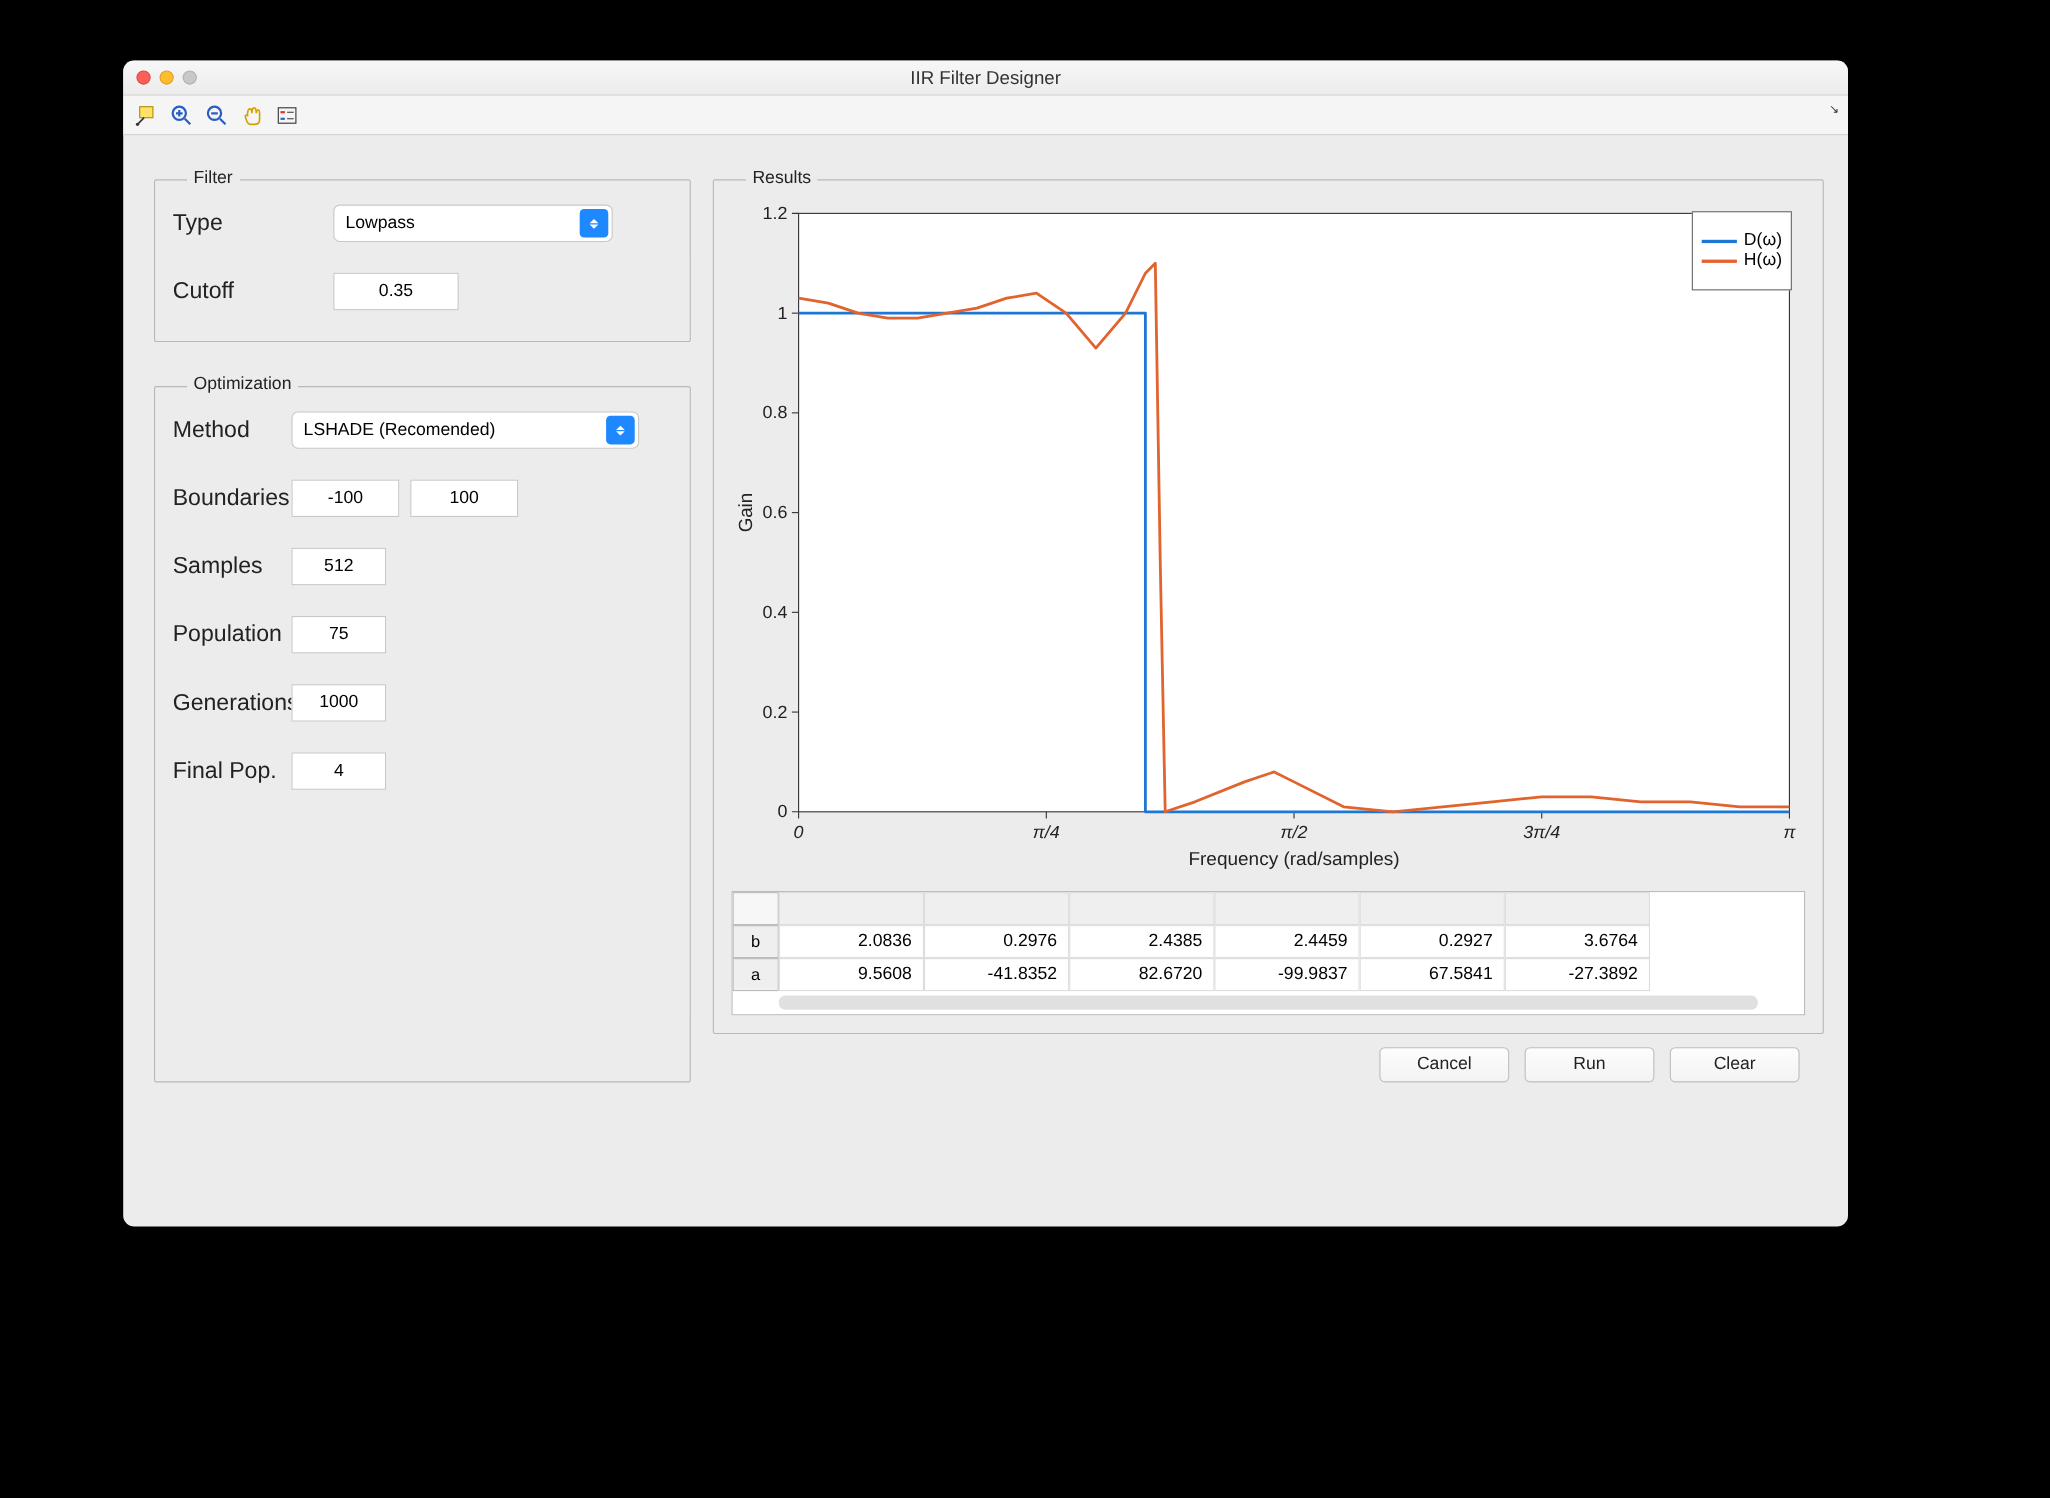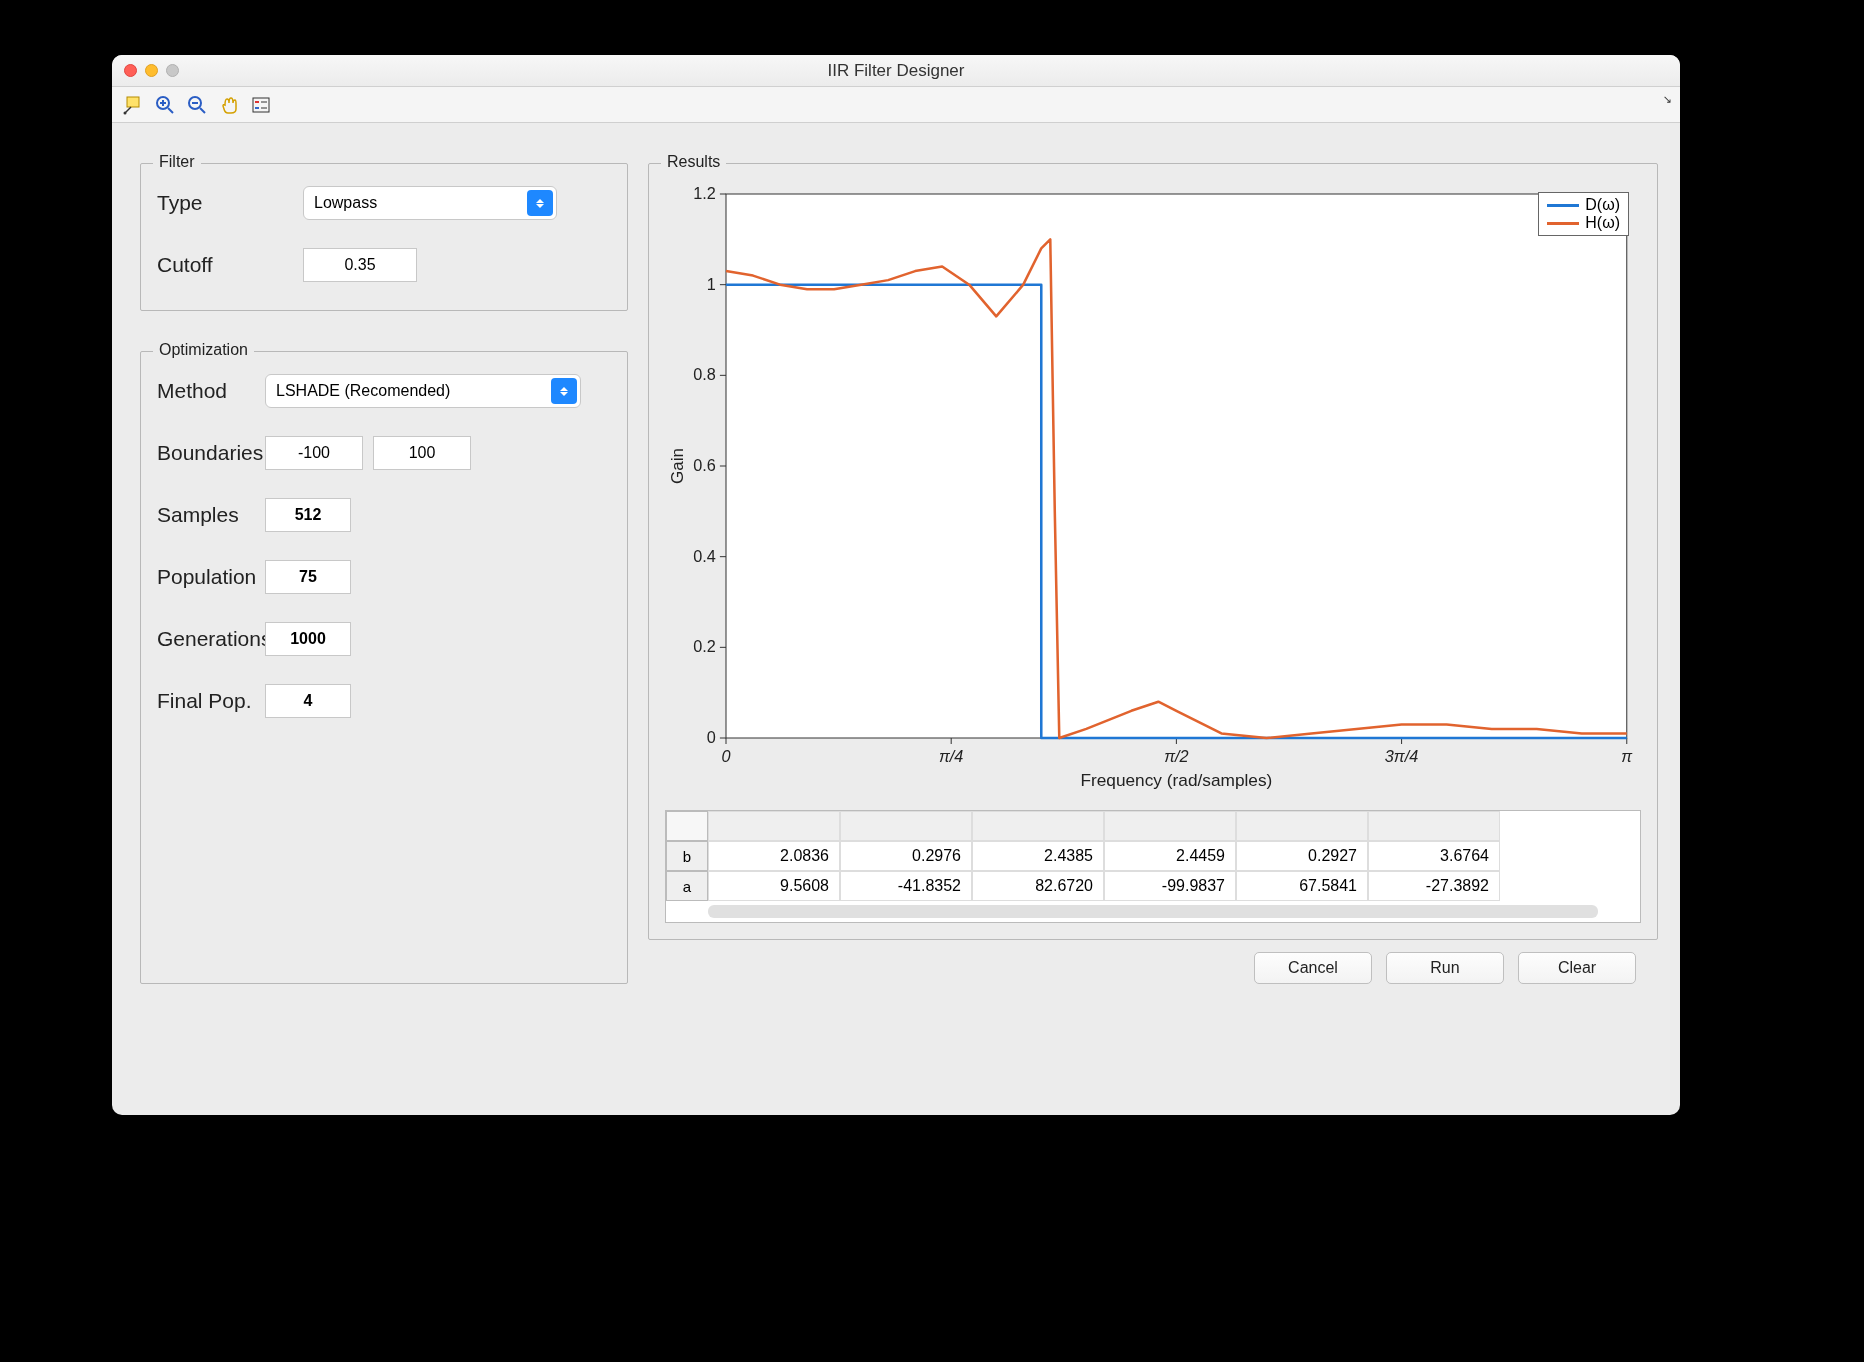--- a/index.html
+++ b/index.html
@@ -30,52 +30,52 @@
     .toolbar-arrow { position:absolute; right:8px; top:6px; font-size:11px; color:#333; }
     
     .main { padding:40px 22px 22px 28px; display:flex; gap:20px; }
     .leftcol { width:488px; display:flex; flex-direction:column; gap:40px;}
     .rightcol { flex:1; display:flex; flex-direction:column;}
     
     .group {
       border:1px solid #b8b8b8; border-radius:2px; padding:22px 16px 22px 16px; position:relative;
       background:#ececec;
     }
-    .group-title { position:absolute; top:-11px; left:12px; background:#ececec; padding:0 6px; font-size:16px; color:#222;}
+    .group-title { position:absolute; top:-11px; left:29px; background:#ececec; padding:0 6px; font-size:16px; color:#222;}
     .form-row { display:flex; align-items:center; margin-bottom:28px; }
     .form-row:last-child { margin-bottom:6px; }
     .form-label { width:140px; font-size:21px; color:#222; }
     
     .textfield {
       height:34px; border:1px solid #c8c8c8; background:#fff; font-size:16px;
       text-align:center; outline:none;
     }
     .tf-w110 { width:114px; margin-left:6px;}
     .tf-w90  { width:98px; }
-    .tf-w78  { width:86px;font-weight:bold; }
+    .tf-w78  { width:86px; }
     .select {
       height:34px; border:1px solid #c8c8c8; border-radius:6px; background:#fff;
       display:flex; align-items:center; padding:0 10px; font-size:16px; position:relative;
       margin-left:6px;
     }
     .select-arrow {
       position:absolute; right:3px; top:3px; bottom:3px; width:26px;
       background:#1e88ff; border-radius:4px; display:flex; flex-direction:column;
       align-items:center; justify-content:center; gap:1px;
     }
     .arrow-up,.arrow-down { width:0; height:0; border-left:4px solid transparent; border-right:4px solid transparent;}
     .arrow-up { border-bottom:4px solid #fff;}
     .arrow-down { border-top:4px solid #fff;}
     
     .results-group { flex:1; padding:18px 16px 16px 16px;}
     .chart-wrap { position:relative; height:610px;}
     
     .legend {
       position:absolute; right:12px; top:10px; background:#fff; border:1px solid #666;
-      padding:3px 8px; font-size:16px;
+      padding:17px 8px; font-size:16px;
     }
     .legend-row { display:flex; align-items:center; gap:6px;}
     .leg-swatch { width:32px; height:3px;}
     
     .coeff-table { margin-top:18px; background:#fff; border:1px solid #bbb; border-radius:0px;}
     .ct-row { display:flex; height:30px; align-items:stretch;}
     .ct-rowhead {
       width:42px; background:#efefef; border:1px solid #bbb; display:flex;
       align-items:center; justify-content:center; font-size:15px;
     }

